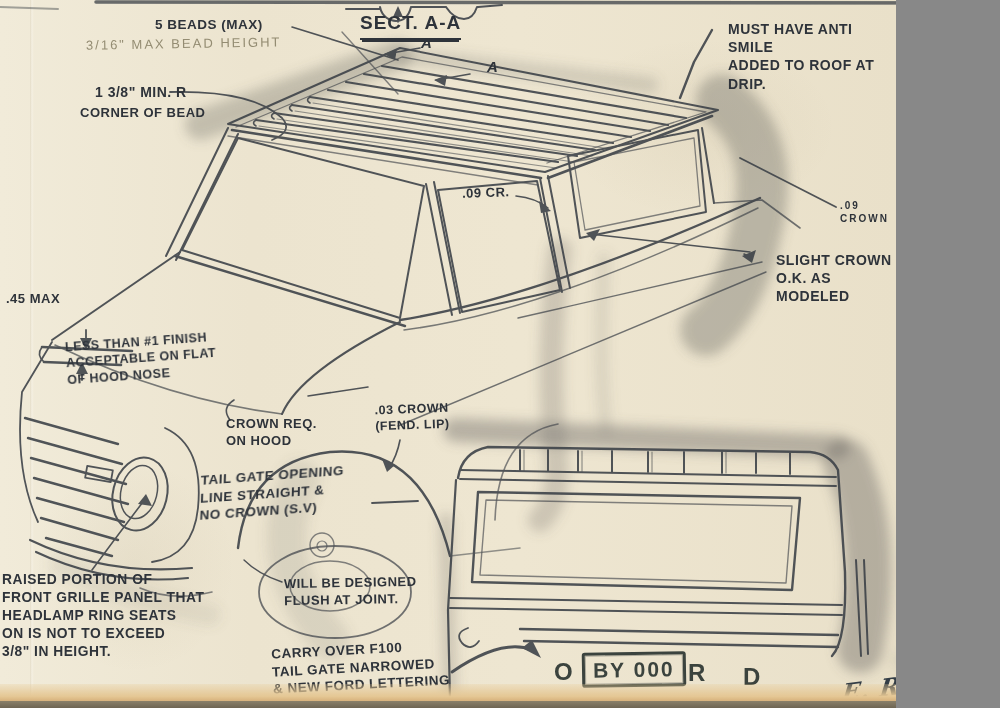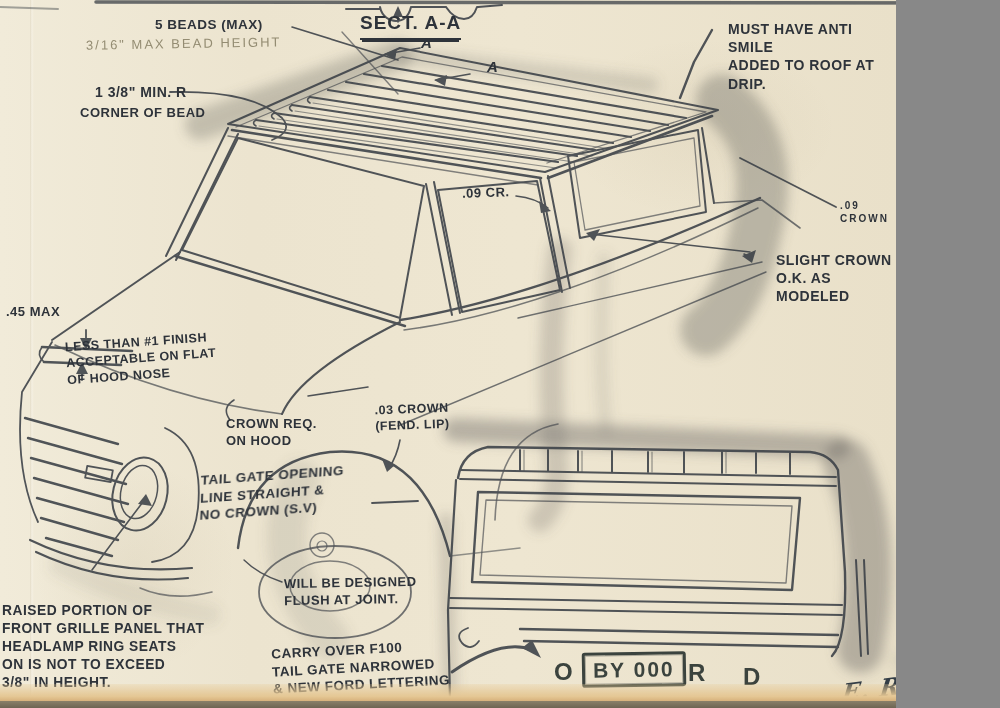--- a/index.html
+++ b/index.html
@@ -199,35 +199,35 @@
 ADDED TO ROOF AT DRIP.</div>
 
   <div class="ann" style="left:95px;top:83px;font-size:14px;">1 3/8" MIN. R</div>
   <div class="ann" style="left:52px;top:105px;margin-left:28px;">CORNER OF BEAD</div>
 
   <div class="ann" style="left:462px;top:185px;transform:rotate(-2deg);">.09 CR.</div>
   <div class="ann" style="left:840px;top:199px;font-size:10px;letter-spacing:2px;">.09 CROWN</div>
   <div class="ann" style="left:748px;top:251px;font-size:14px;margin-left:28px;">SLIGHT CROWN
 O.K. AS MODELED</div>
 
-  <div class="ann" style="left:6px;top:304px;">.45 MAX</div>
+  <div class="ann" style="left:6px;top:291px;">.45 MAX</div>
   <div class="ann" style="left:66px;top:334px;font-size:12.5px;transform:rotate(-4deg);">LESS THAN #1 FINISH
  ACCEPTABLE ON FLAT
  OF HOOD NOSE</div>
 
   <div class="ann" style="left:226px;top:416px;">CROWN REQ.
 ON HOOD</div>
   <div class="ann" style="left:375px;top:401px;font-size:12.5px;transform:rotate(-2deg);">.03 CROWN
 (FEND. LIP)</div>
 
   <div class="ann" style="left:200px;top:467px;font-size:13.5px;transform:rotate(-4deg) skewX(-6deg);">TAIL GATE OPENING
 LINE STRAIGHT &amp;
 NO CROWN (S.V)</div>
 
-  <div class="ann" style="left:2px;top:602px;font-size:13.8px;">RAISED PORTION OF
+  <div class="ann" style="left:2px;top:571px;font-size:13.8px;">RAISED PORTION OF
 FRONT GRILLE PANEL THAT
 HEADLAMP RING SEATS
 ON IS NOT TO EXCEED
 3/8" IN HEIGHT.</div>
   <div class="ann" style="left:284px;top:575px;transform:rotate(-1deg);">WILL BE DESIGNED
  FLUSH AT JOINT.</div>
   <div class="ann" style="left:272px;top:641px;font-size:13.5px;transform:rotate(-3deg);">CARRY OVER F100
 TAIL GATE NARROWED
 &amp; NEW FORD LETTERING</div>
 

